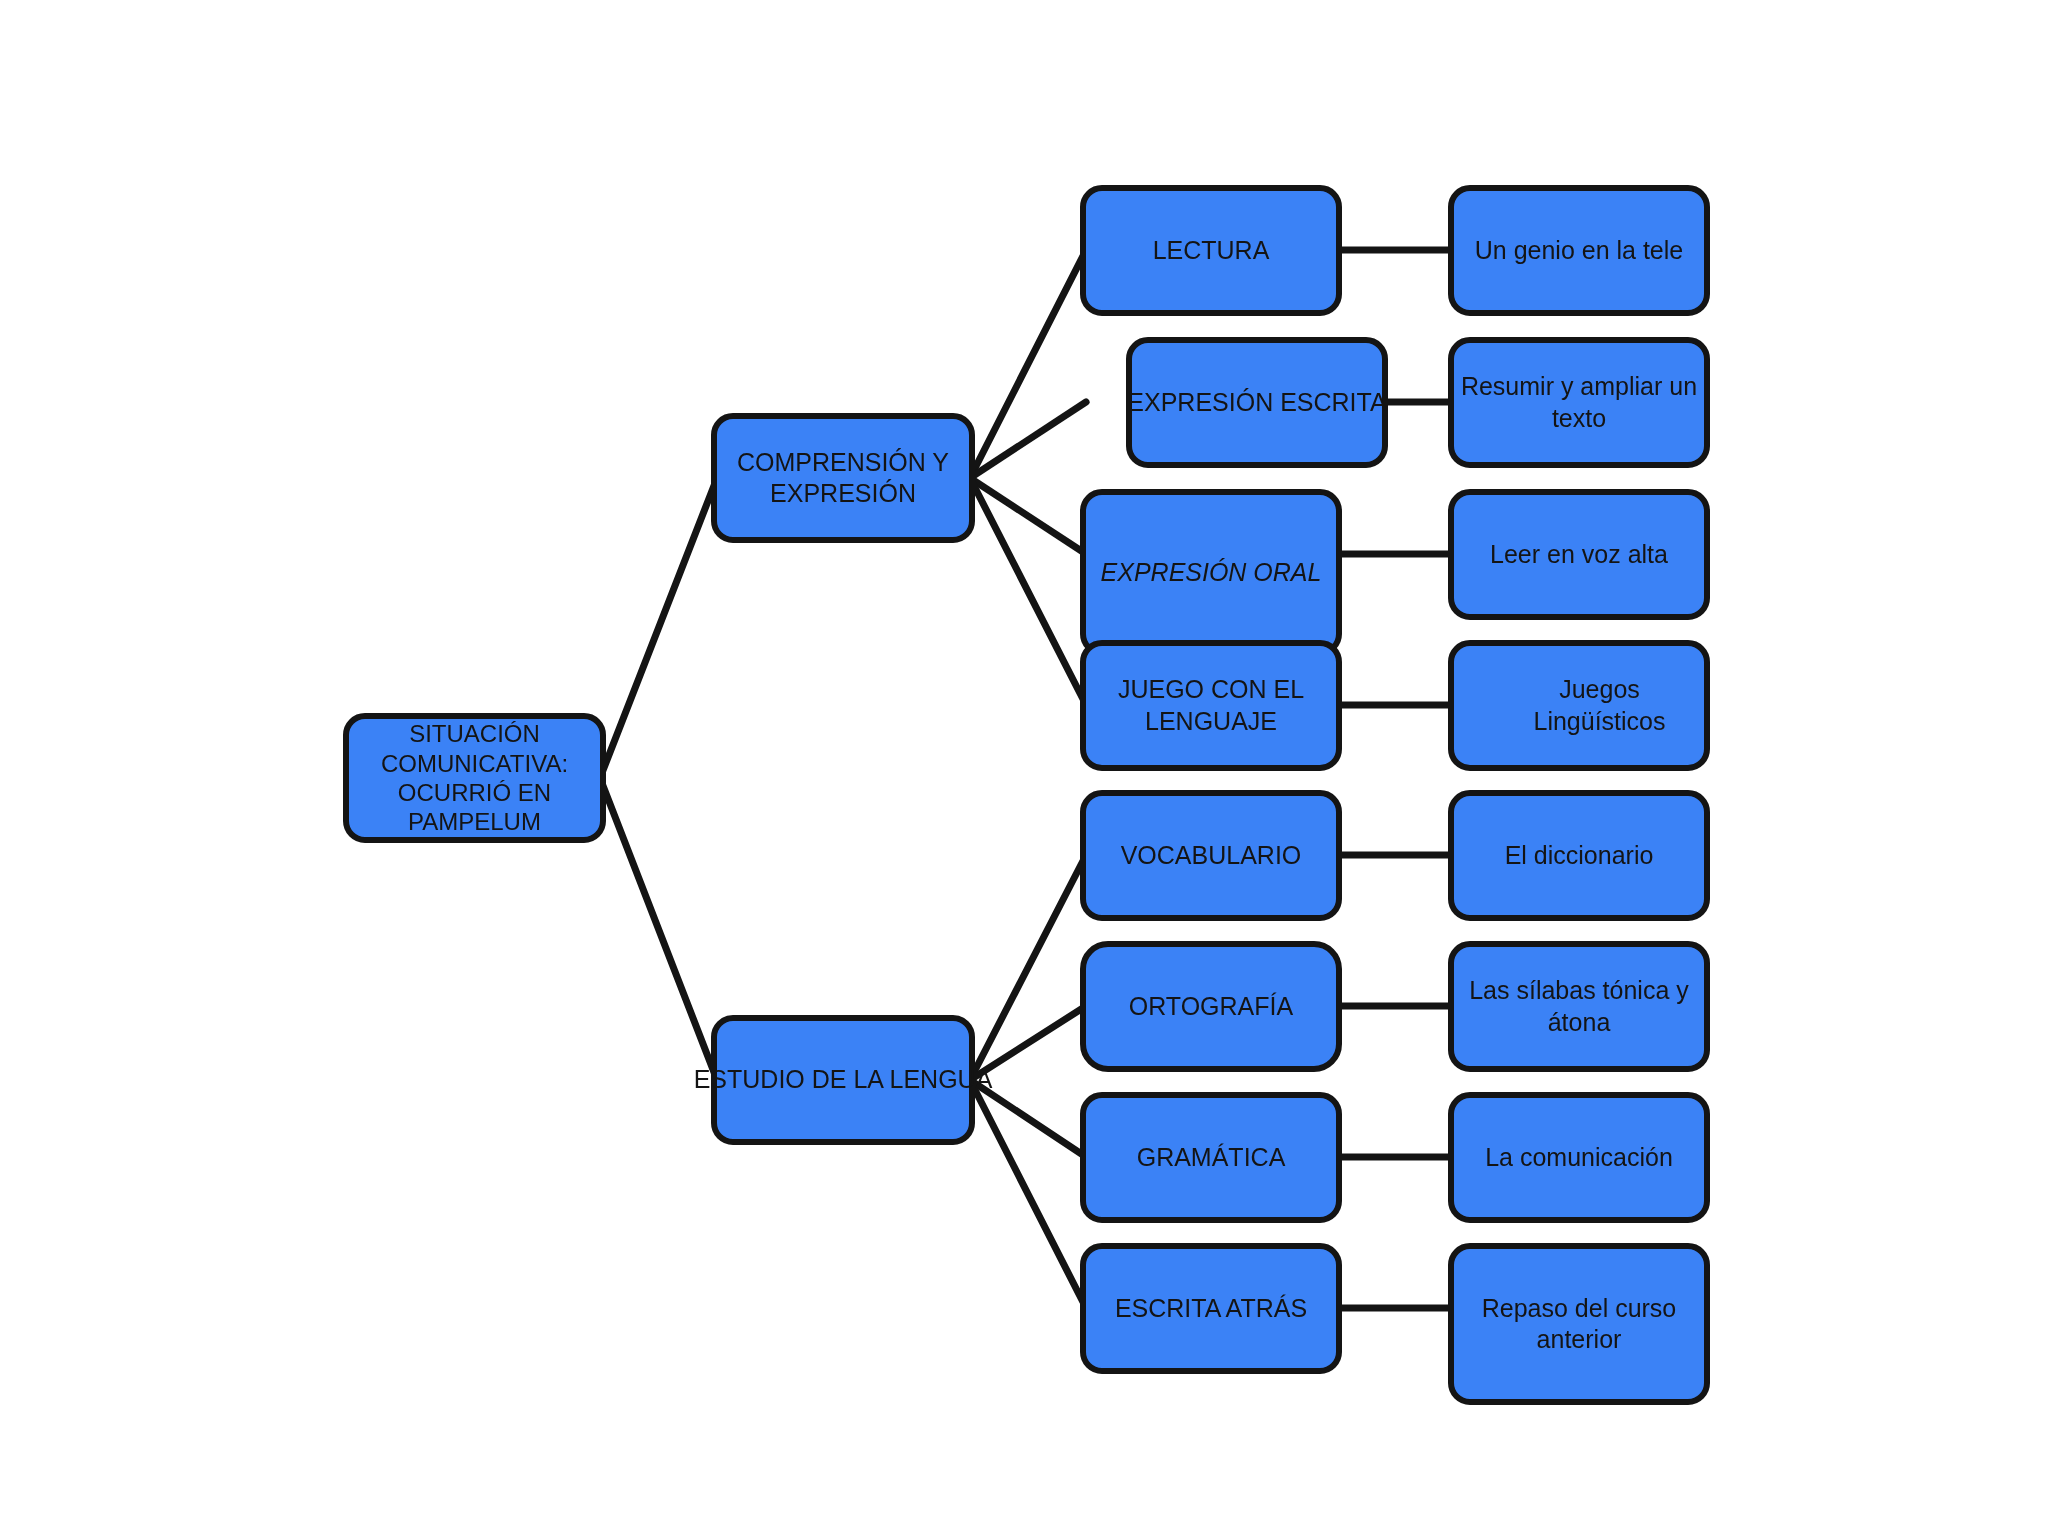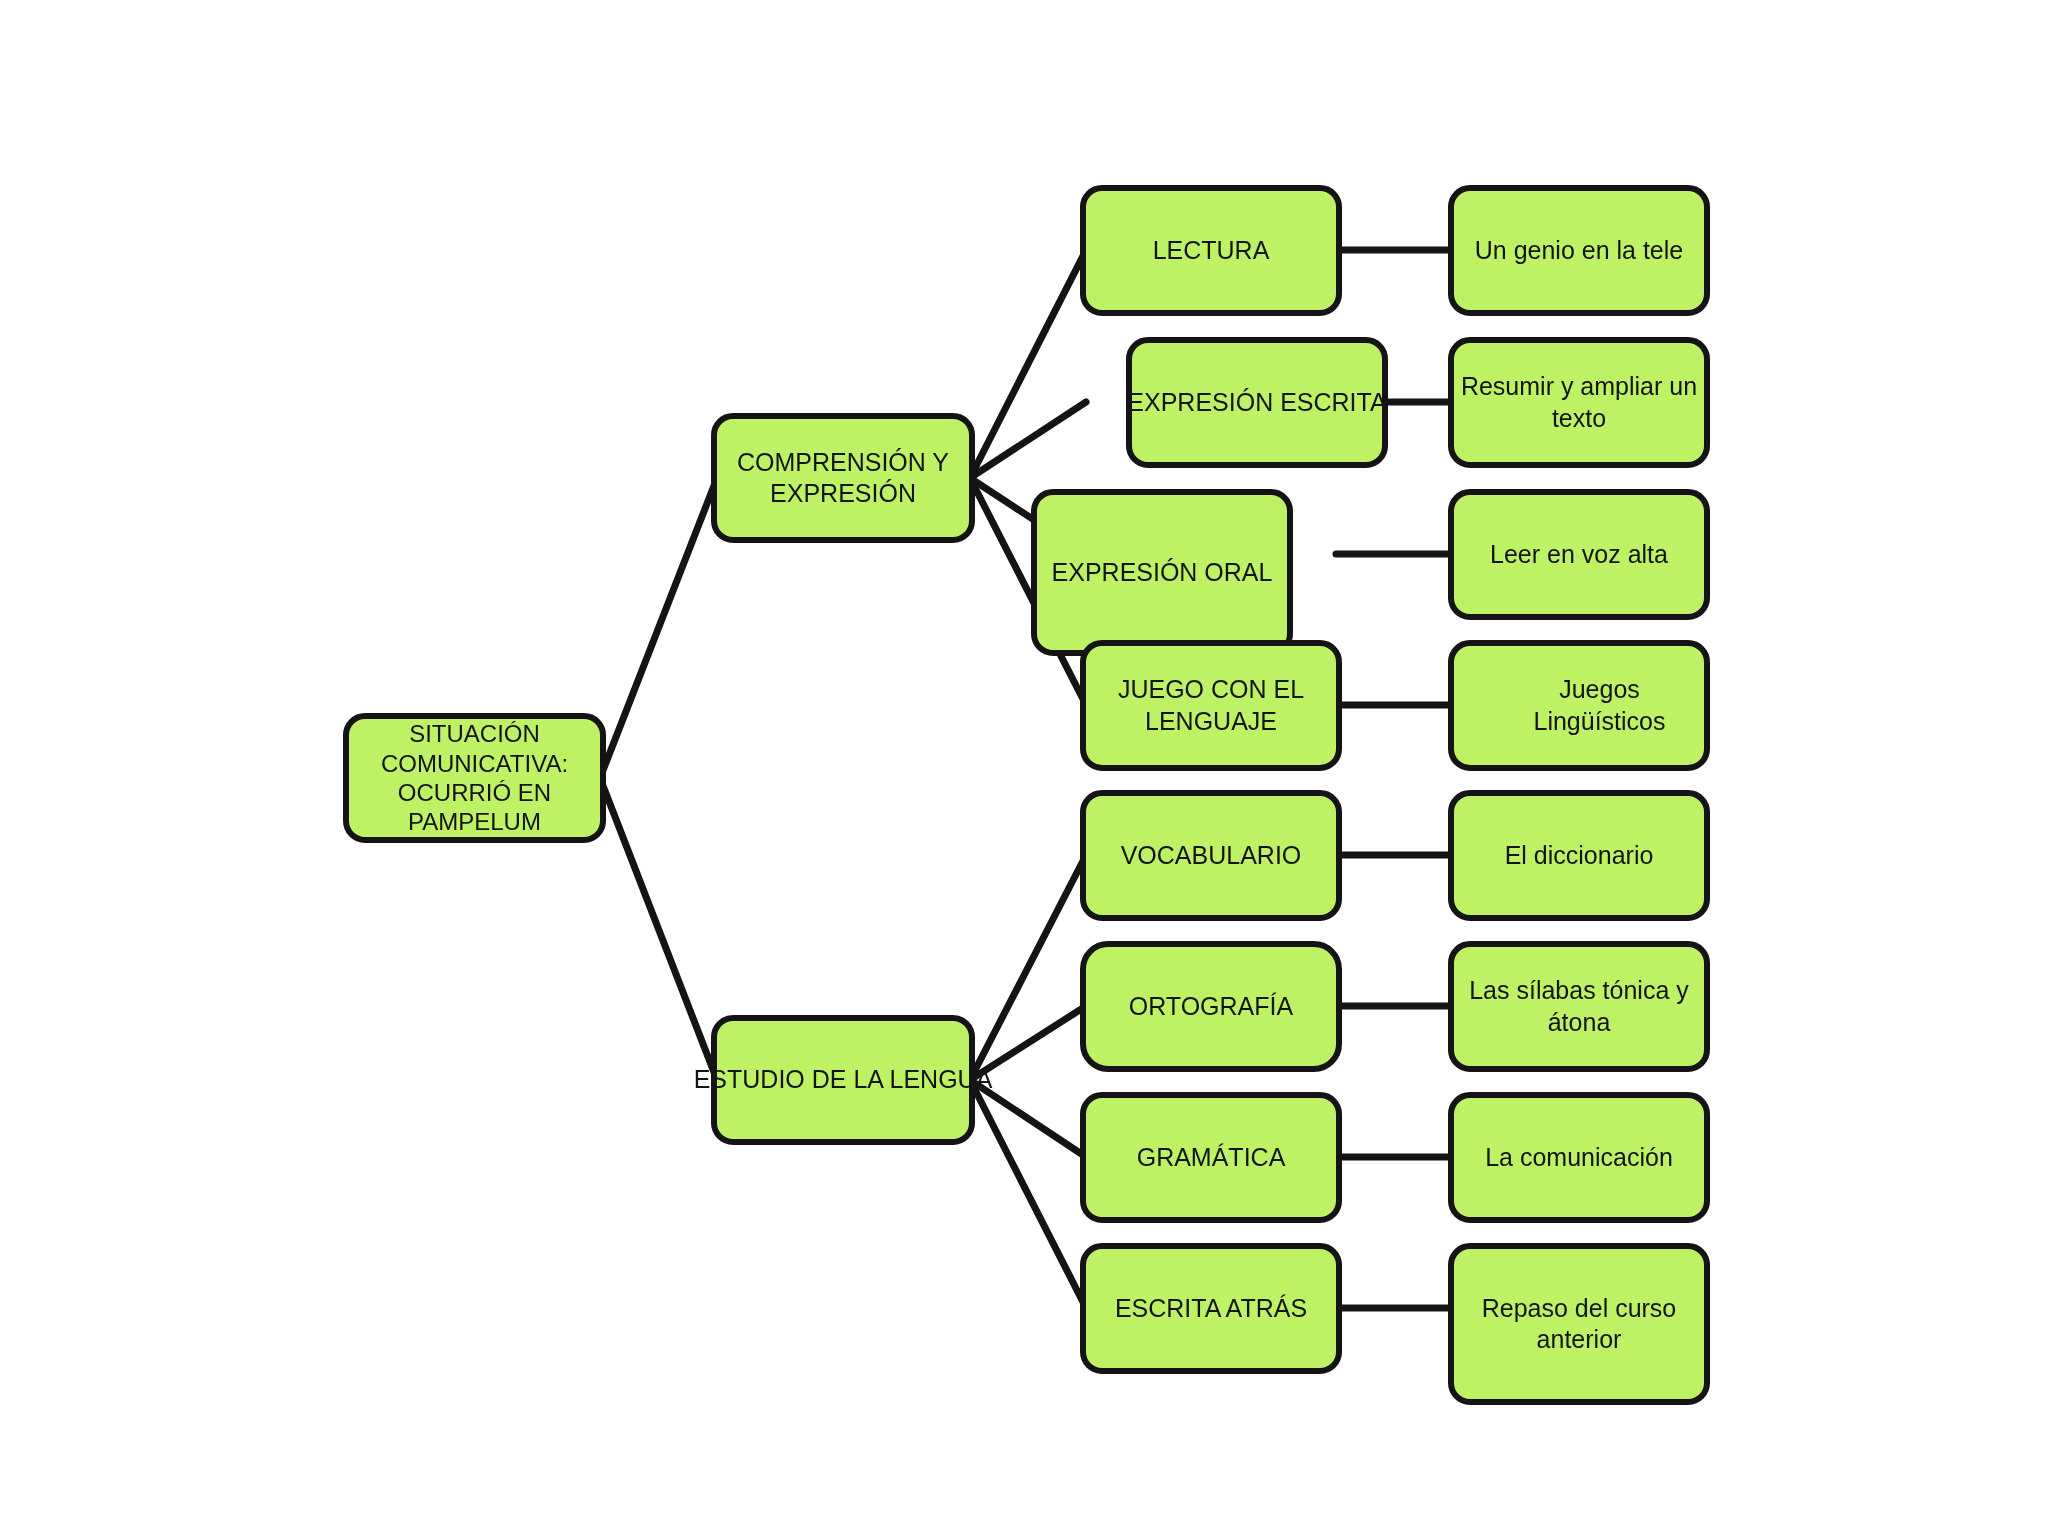--- a/index.html
+++ b/index.html
@@ -10,21 +10,21 @@
     background: #ffffff;
     font-family: "Liberation Sans", sans-serif;
     color: #141414;
     overflow: hidden;
   }
   .wires { position: absolute; left: 0; top: 0; width: 2048px; height: 1536px; }
   .wires line { stroke: #141414; stroke-width: 7; stroke-linecap: round; }
   .node {
     position: absolute;
     box-sizing: border-box;
-    background: #bef264;
+    background: #3b82f6;
     border: 6px solid #141414;
     border-radius: 22px;
     display: flex;
     align-items: center;
     justify-content: center;
     text-align: center;
     font-size: 25px;
     line-height: 1.26;
     padding: 4px 4px;
   }
@@ -71,21 +71,21 @@
   <div class="node" style="left:711px; top:1015px; width:264px; height:130px;">
     <span class="nowrap">ESTUDIO DE LA LENGUA</span>
   </div>
 
   <div class="node" style="left:1080px; top:185px; width:262px; height:131px;">
     <span class="nowrap">LECTURA</span>
   </div>
   <div class="node" style="left:1080px; top:337px; width:262px; height:131px;margin-left:46px;">
     <span class="nowrap">EXPRESIÓN ESCRITA</span>
   </div>
-  <div class="node" style="left:1031px; top:489px; width:262px; height:167px;">
+  <div class="node" style="left:1080px; top:489px; width:262px; height:167px;font-style:italic;">
     <span class="nowrap">EXPRESIÓN ORAL</span>
   </div>
   <div class="node" style="left:1080px; top:640px; width:262px; height:131px;justify-content:center;">
     <span>JUEGO CON EL LENGUAJE</span>
   </div>
   <div class="node" style="left:1080px; top:790px; width:262px; height:131px;">
     <span class="nowrap">VOCABULARIO</span>
   </div>
   <div class="node" style="left:1080px; top:941px; width:262px; height:131px;border-radius:28px;">
     <span class="nowrap">ORTOGRAFÍA</span>

